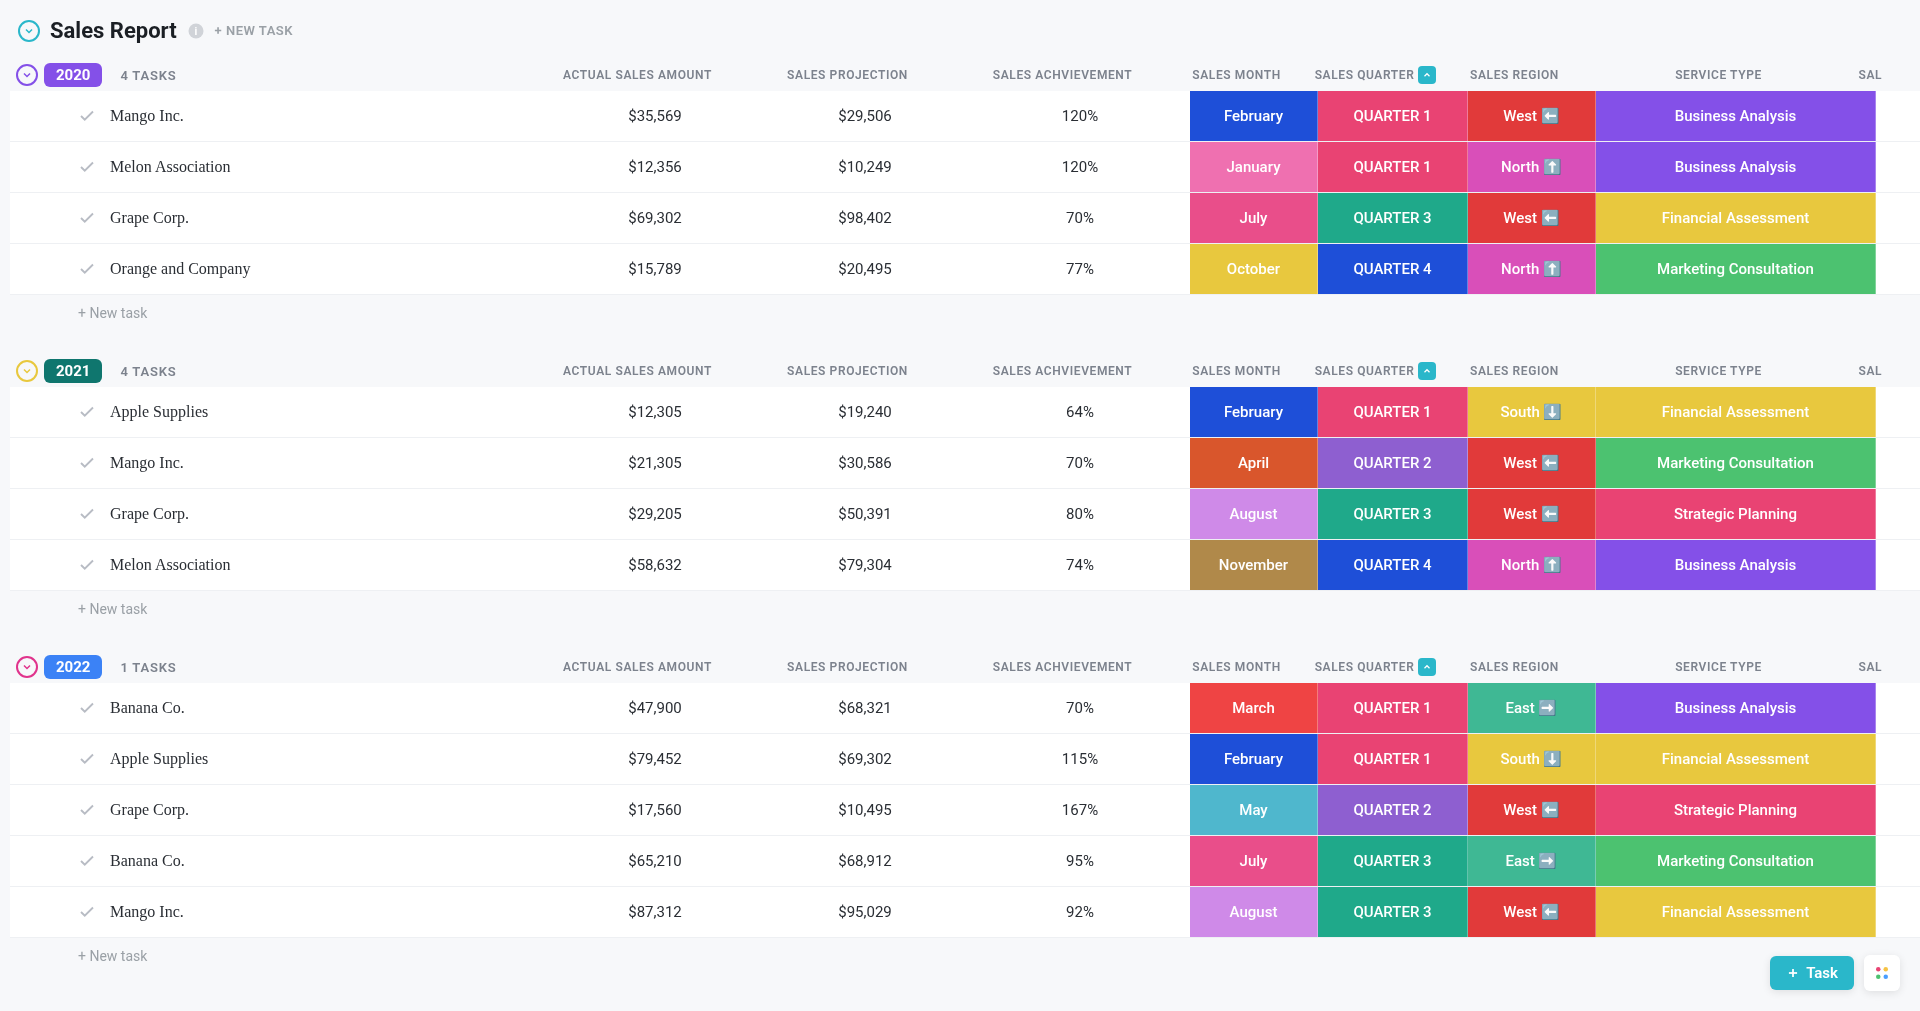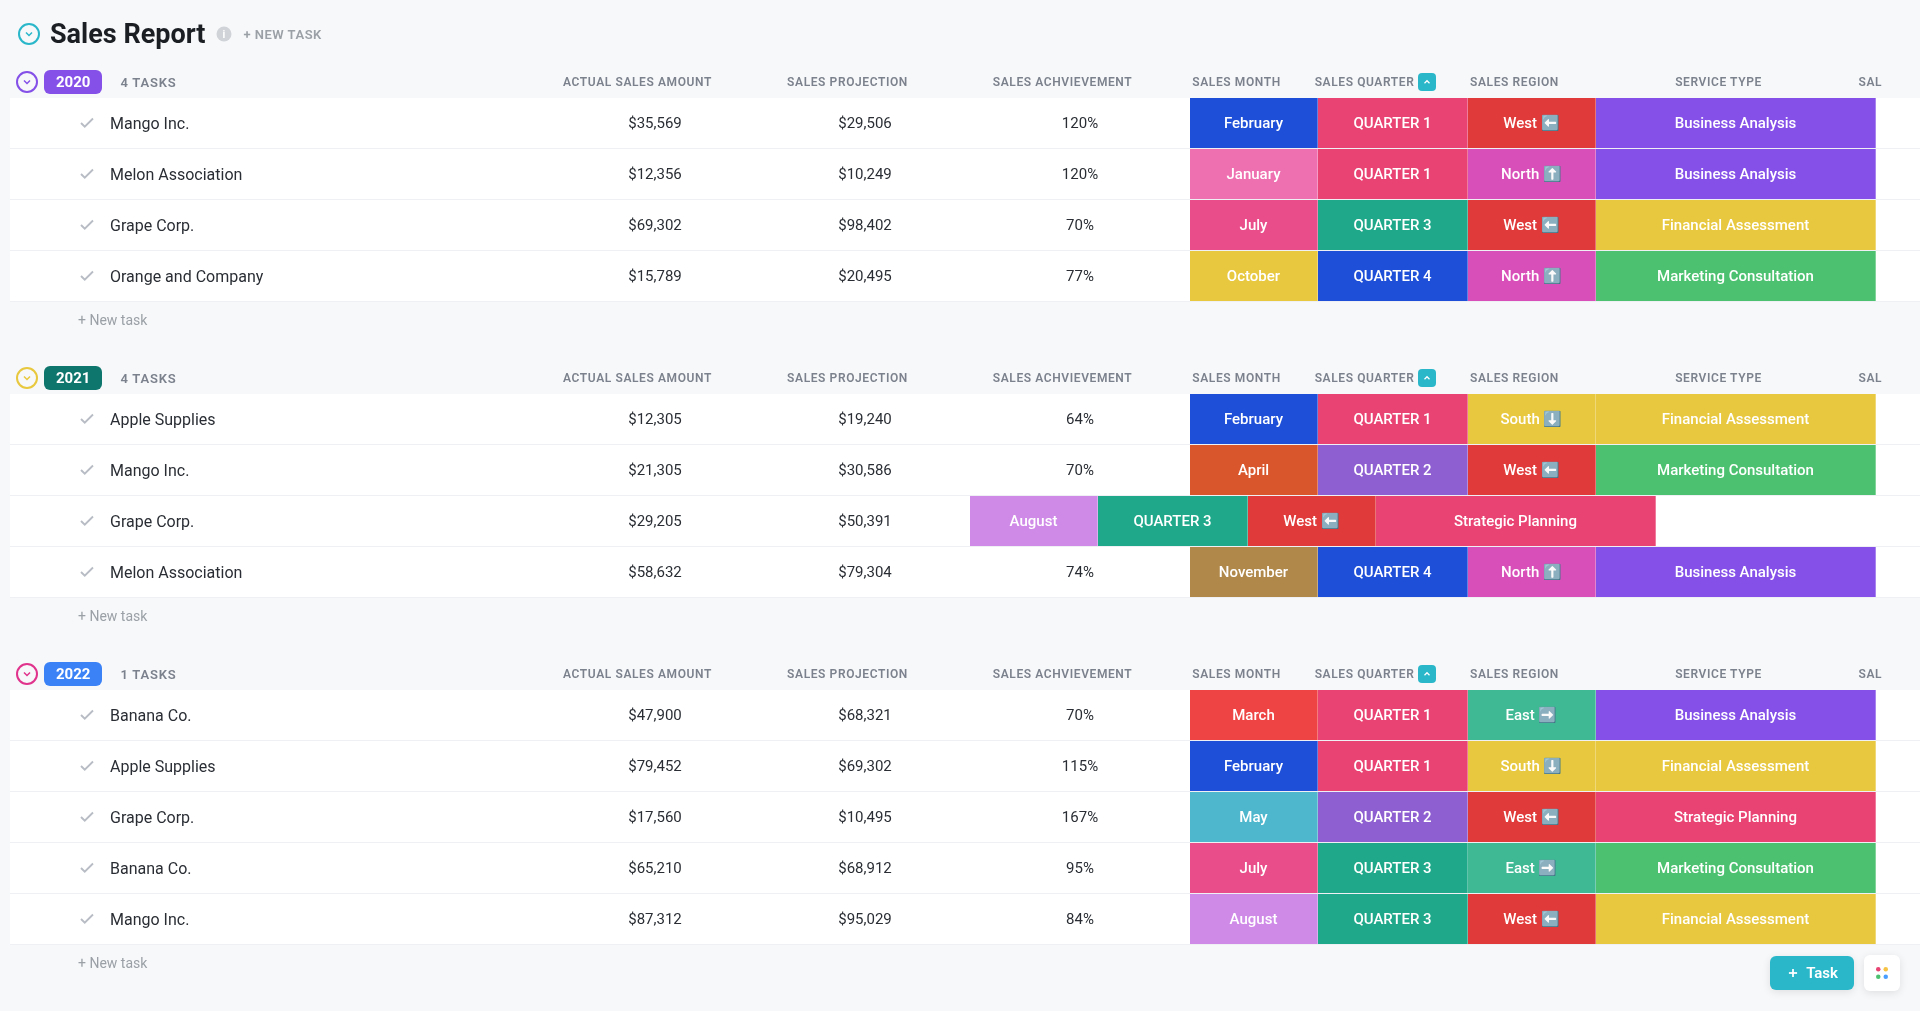--- a/index.html
+++ b/index.html
@@ -1,37 +1,37 @@
 <!DOCTYPE html>
 <html><head>
 <meta charset="utf-8">
 <style>
 * { margin: 0; padding: 0; box-sizing: border-box; }
 body { font-family: -apple-system, BlinkMacSystemFont, "Segoe UI", Roboto, sans-serif; background: #f7f8fa; color: #2a2e34; font-size: 14px; width: 1920px; height: 1011px; overflow: hidden; padding: 10px 0 0 10px; }
 
 .page-title-row { display: flex; align-items: center; gap: 10px; padding: 8px 10px 16px 8px; }
 .collapse-circle { width: 22px; height: 22px; border-radius: 50%; border: 2px solid #2ab7ca; display: flex; align-items: center; justify-content: center; color: #2ab7ca; }
 .collapse-circle svg { width: 12px; height: 12px; }
-.page-title { font-size: 27px; font-weight: 700; color: #1b1f24; }
+.page-title { font-size: 22px; font-weight: 700; color: #1b1f24; }
 .info-icon { width: 18px; height: 18px; color: #a7a9ad; }
 .new-task-top { color: #9aa0a6; font-size: 13px; font-weight: 600; letter-spacing: 0.5px; cursor: pointer; }
 
 .group { margin-bottom: 24px; }
 .group-header { display: flex; align-items: center; padding: 4px 0; }
 .group-toggle { width: 22px; height: 22px; border-radius: 50%; border: 2px solid; display: flex; align-items: center; justify-content: center; margin-left: 6px; margin-right: 6px; }
 .group-toggle svg { width: 12px; height: 12px; }
 .year-badge { padding: 3px 12px; border-radius: 6px; font-weight: 700; color: #fff; font-size: 15px; margin-right: 18px; }
 .task-count { color: #7c828d; font-size: 13px; font-weight: 600; letter-spacing: 0.8px; }
 .col-headers { display: flex; flex: 1; }
 .col-header { color: #7c828d; font-size: 12px; font-weight: 600; letter-spacing: 0.6px; text-align: center; display: flex; align-items: center; justify-content: center; gap: 4px; }
 
 .task-row { display: flex; align-items: stretch; background: #fff; border-bottom: 1px solid #eef0f3; min-height: 51px; }
 .task-name-cell { display: flex; align-items: center; padding-left: 68px; flex: 0 0 540px; }
 .check-icon { color: #b8bcc4; margin-right: 14px; width: 18px; height: 18px; }
-.task-name { font-size: 16px; color: #2a2e34; }
+.task-name { font-size: 16px; color: #2a2e34; font-family: Liberation Serif, serif; }
 
 .cell { display: flex; align-items: center; justify-content: center; font-size: 15px; color: #2a2e34; }
 .col-actual { flex: 0 0 210px; text-align: right; }
 .col-proj  { flex: 0 0 210px; }
 .col-ach   { flex: 0 0 220px; }
 .col-month { flex: 0 0 128px; }
 .col-quarter { flex: 0 0 150px; }
 .col-region { flex: 0 0 128px; }
 .col-service { flex: 0 0 280px; }
 
@@ -263,20 +263,21 @@
     </div>
       <div class="task-row">
       <div class="task-name-cell">
         <span class="check-icon"><svg viewBox="0 0 24 24" fill="none" stroke="currentColor" stroke-width="2.5">
               <polyline points="20 6 9 17 4 12"></polyline>
             </svg></span>
         <span class="task-name">Grape Corp.</span>
       </div>
       <div class="cell col-actual">$29,205</div>
       <div class="cell col-proj">$50,391</div>
+      <div class="cell col-ach">80%</div>
       <div class="cell col-month">
           <div class="tag" style="background:#cf8ae8">August</div>
         </div>
       <div class="cell col-quarter">
           <div class="tag" style="background:#1fa98a">QUARTER 3</div>
         </div>
       <div class="cell col-region">
           <div class="tag" style="background:#e13a3a">West<span class="emoji">⬅️</span></div>
         </div>
       <div class="cell col-service">
@@ -428,21 +429,21 @@
     </div>
       <div class="task-row">
       <div class="task-name-cell">
         <span class="check-icon"><svg viewBox="0 0 24 24" fill="none" stroke="currentColor" stroke-width="2.5">
               <polyline points="20 6 9 17 4 12"></polyline>
             </svg></span>
         <span class="task-name">Mango Inc.</span>
       </div>
       <div class="cell col-actual">$87,312</div>
       <div class="cell col-proj">$95,029</div>
-      <div class="cell col-ach">84%</div>
+      <div class="cell col-ach">92%</div>
       <div class="cell col-month">
           <div class="tag" style="background:#cf8ae8">August</div>
         </div>
       <div class="cell col-quarter">
           <div class="tag" style="background:#1fa98a">QUARTER 3</div>
         </div>
       <div class="cell col-region">
           <div class="tag" style="background:#e13a3a">West<span class="emoji">⬅️</span></div>
         </div>
       <div class="cell col-service">

